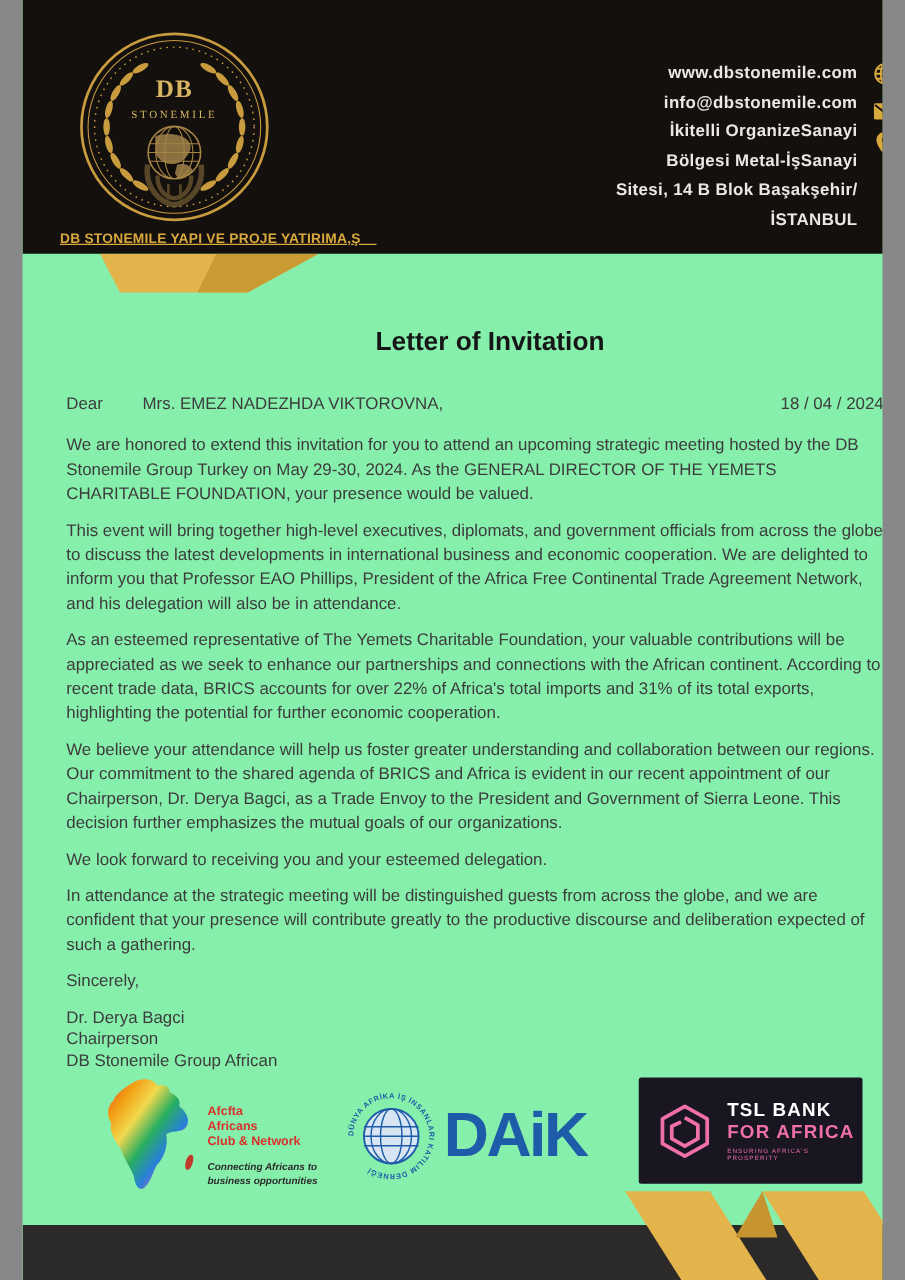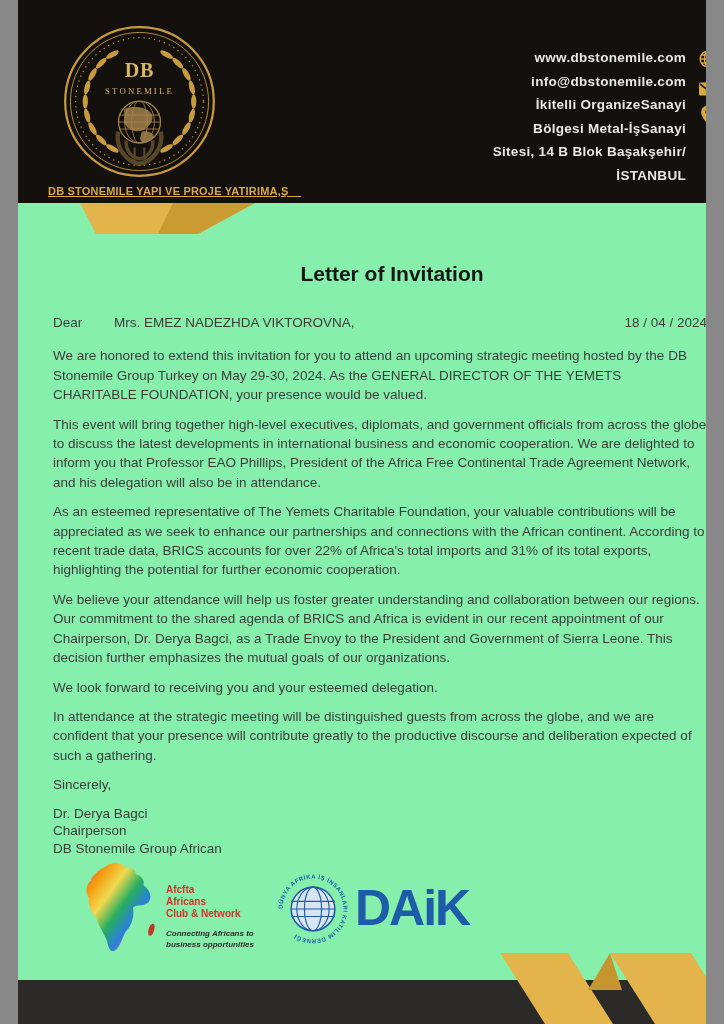--- a/index.html
+++ b/index.html
@@ -211,20 +211,31 @@
       <line x1="17" y1="33" x2="63" y2="33" stroke="var(--daik_blue)" stroke-width="1.2"></line>
       <line x1="17" y1="41" x2="63" y2="41" stroke="var(--daik_blue)" stroke-width="1.2"></line>
       <line x1="17" y1="49" x2="63" y2="49" stroke="var(--daik_blue)" stroke-width="1.2"></line>
       <text font-size="6.2" font-weight="bold" letter-spacing=".6" fill="var(--daik_blue)">
         <textPath href="#ringPath">DÜNYA AFRİKA İŞ İNSANLARI KATILIM DERNEĞİ</textPath>
       </text>
     </svg>
     <div id="daik-word">DAiK</div>
   </div>
 
+  <div id="tsl">
+    <svg id="tsl-icon" width="46" height="46" viewBox="0 0 46 46" fill="none" stroke="var(--tsl_pink)" stroke-width="3" stroke-linejoin="round">
+      <path d="M23,3 L41,13 V33 L23,43 L5,33 V13 Z"></path>
+      <path d="M23,12 L33.5,18 V29 L23,35 L12.5,29 V19 L20,15.5"></path>
+    </svg>
+    <div id="tsl-text">
+      <div id="tsl-line1">TSL BANK</div>
+      <div id="tsl-line2">FOR AFRICA</div>
+      <div id="tsl-tag">ENSURING AFRICA'S PROSPERITY</div>
+    </div>
+  </div>
 
   <svg class="deco" style="top:950px;width:724px;height:74px" viewBox="0 0 724 74">
     <rect x="0" y="30" width="724" height="44" fill="var(--band)"></rect>
     <polygon points="482,3 550,3 595,74 527,74" fill="var(--ribbon)"></polygon>
     <polygon points="592,3 570,40 604,40" fill="var(--ribbon_dark)"></polygon>
     <polygon points="592,3 673,3 718,74 637,74" fill="var(--ribbon)"></polygon>
   </svg>
 
 </div>
 

